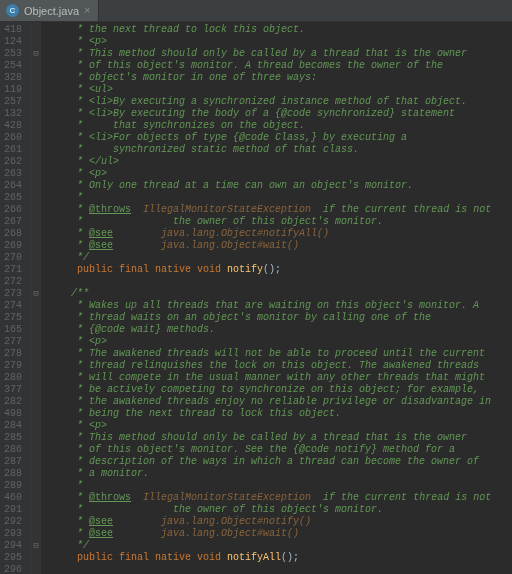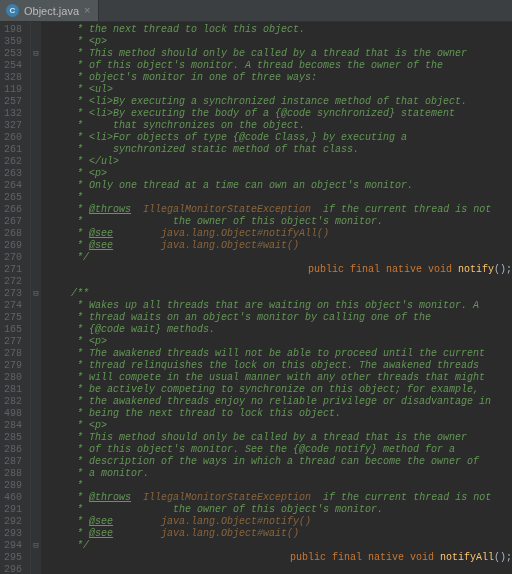--- a/index.html
+++ b/index.html
@@ -67,49 +67,49 @@
   .fold-col div { height: 12px; text-align: center; }
   .code {
     padding: 2px 0 2px 6px;
     line-height: 12px;
     white-space: pre;
     flex: 1;
     overflow: hidden;
   }
   .code .line { height: 12px; }
   .c  { color: #629755; font-style: italic; }   
-  .ct { color: #629755; font-style: italic; text-decoration: underline; } 
+  .ct { color: #629755; text-decoration: underline; } 
   .cl { color: #8a653b; font-style: italic; }   
   .kw { color: #cc7832; }                         
   .fn { color: #ffc66d; }                         
   .p  { color: #a9b7c6; }                         
-  .public-sig { padding-left: 30px; text-align: right; }
+  .public-sig { padding-left: 30px; }
 </style>
 </head>
 <body>
 
 <div class="tabbar">
   <div class="tab">
     <span class="file-icon">C</span>
     <span class="tab-label">Object.java</span>
     <span class="tab-close">×</span>
   </div>
 </div>
 
 <div class="editor">
   <div class="gutter" id="gutter">
-      <div class="ln">198</div>
-      <div class="ln">359</div>
+      <div class="ln">418</div>
+      <div class="ln">124</div>
       <div class="ln">253</div>
       <div class="ln">254</div>
       <div class="ln">328</div>
       <div class="ln">119</div>
       <div class="ln">257</div>
       <div class="ln">132</div>
-      <div class="ln">327</div>
+      <div class="ln">428</div>
       <div class="ln">260</div>
       <div class="ln">261</div>
       <div class="ln">262</div>
       <div class="ln">263</div>
       <div class="ln">264</div>
       <div class="ln">265</div>
       <div class="ln">266</div>
       <div class="ln">267</div>
       <div class="ln">268</div>
       <div class="ln">269</div>
@@ -117,21 +117,21 @@
       <div class="ln">271</div>
       <div class="ln">272</div>
       <div class="ln">273</div>
       <div class="ln">274</div>
       <div class="ln">275</div>
       <div class="ln">165</div>
       <div class="ln">277</div>
       <div class="ln">278</div>
       <div class="ln">279</div>
       <div class="ln">280</div>
-      <div class="ln">281</div>
+      <div class="ln">377</div>
       <div class="ln">282</div>
       <div class="ln">498</div>
       <div class="ln">284</div>
       <div class="ln">285</div>
       <div class="ln">286</div>
       <div class="ln">287</div>
       <div class="ln">288</div>
       <div class="ln">289</div>
       <div class="ln">460</div>
       <div class="ln">291</div>

